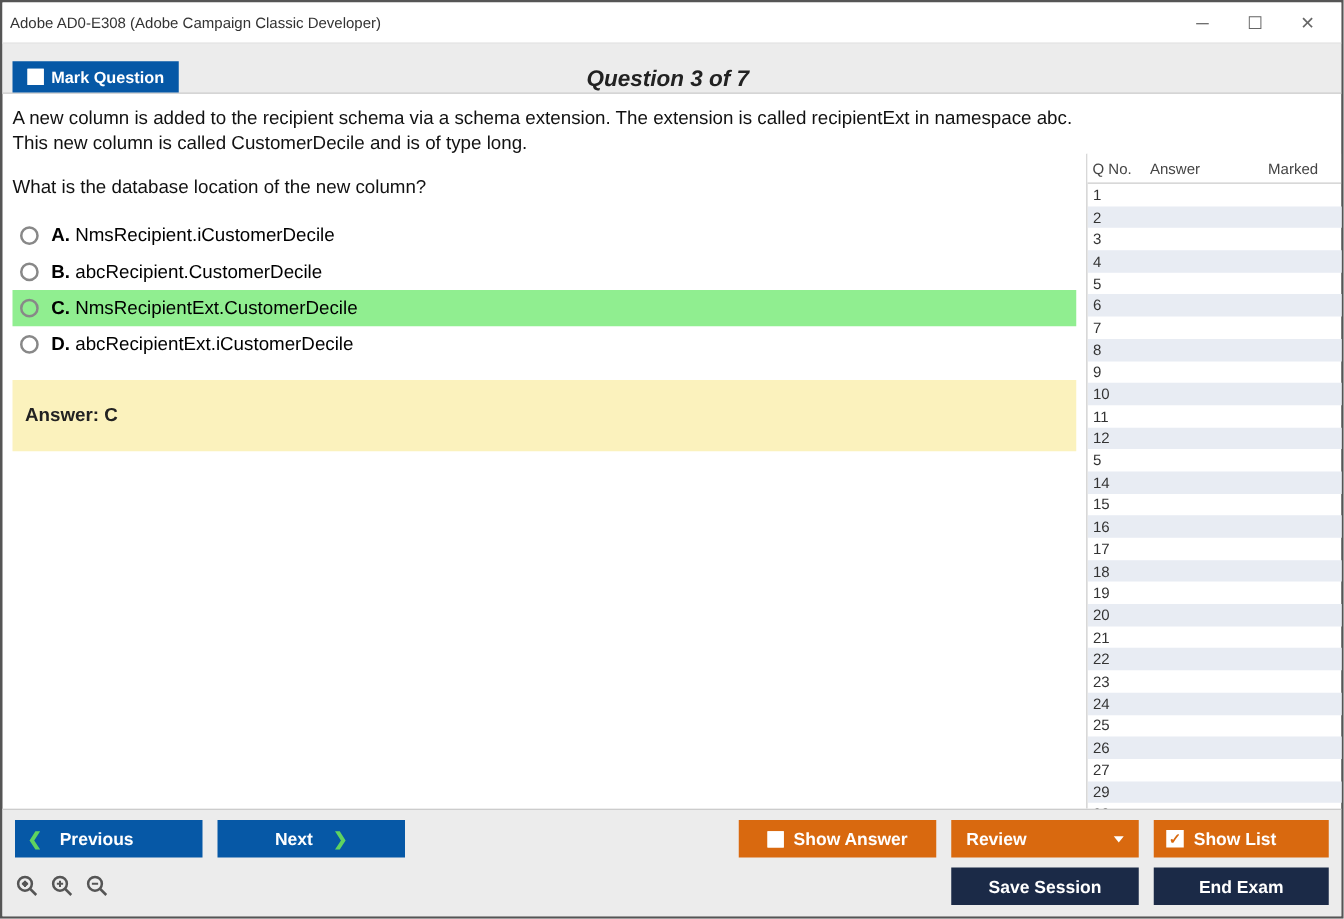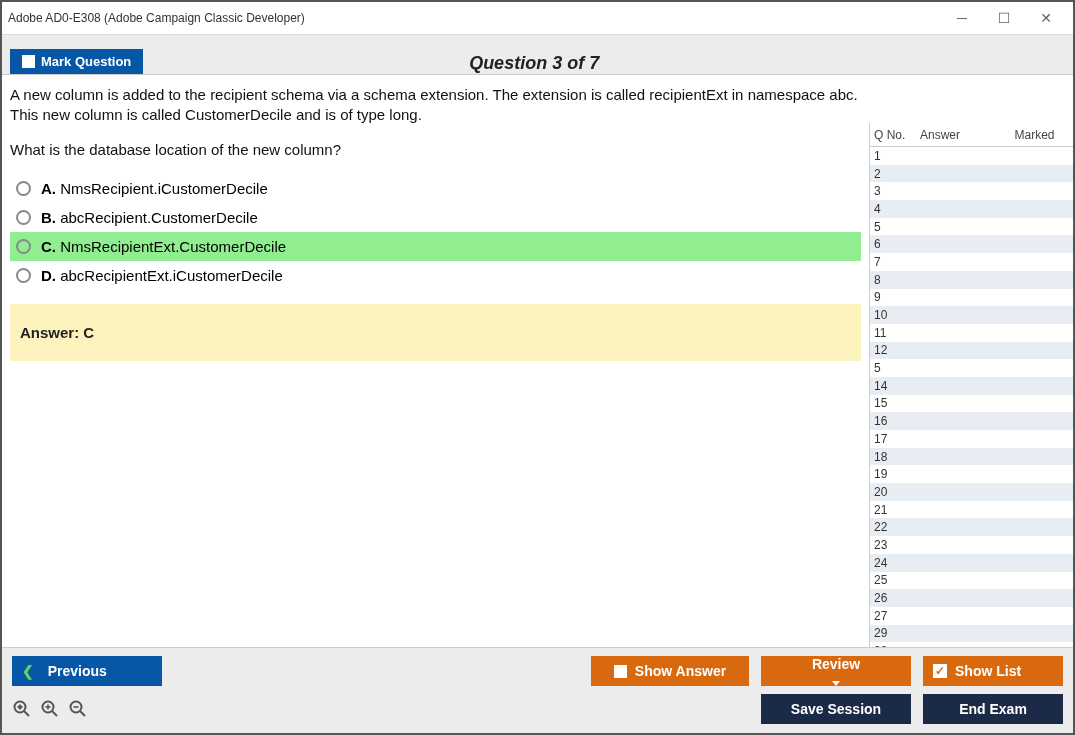--- a/index.html
+++ b/index.html
@@ -195,21 +195,21 @@
       cursor: pointer;
       border: none;
       padding: 0 12px;
     }
     .btn-blue { background: #0658a6; }
     .btn-orange { background: #d9690f; }
     .btn-navy { background: #1b2a47; }
     .btn-prev { width: 150px; justify-content: flex-start; padding-left: 10px; gap: 14px; }
     .btn-next { width: 150px; justify-content: center; }
     .btn-showanswer { width: 158px; }
-    .btn-review { width: 150px; justify-content: space-between; padding: 0 12px; flex-direction: column; }
+    .btn-review { width: 150px; justify-content: space-between; padding: 0 12px; }
     .btn-showlist { width: 140px; justify-content: flex-start; padding-left: 10px;}
     .btn-save { width: 150px; }
     .btn-end { width: 140px; }
     .chev { font-size: 14px; font-weight: bold; }
     .chev-green { color: #5fd35f; }
     .spacer { flex: 1; }
     .zoom-icons {
       display: flex;
       gap: 8px;
       color: #555;
@@ -381,20 +381,24 @@
           </div>
         </div>
     </div>
   </div>
 
   <div class="footer">
     <div class="footer-row">
       <button class="btn btn-blue btn-prev">
         <span class="chev chev-green">❮</span>
         <span>Previous</span>
+      </button>
+      <button class="btn btn-blue btn-next">
+        <span>Next</span>
+        <span class="chev chev-green" style="margin-left:8px">❯</span>
       </button>
       <div class="spacer"></div>
       <button class="btn btn-orange btn-showanswer">
         <span class="checkbox-empty"></span>
         <span>Show Answer</span>
       </button>
       <button class="btn btn-orange btn-review">
         <span>Review</span>
         <span class="caret-down"></span>
       </button>

